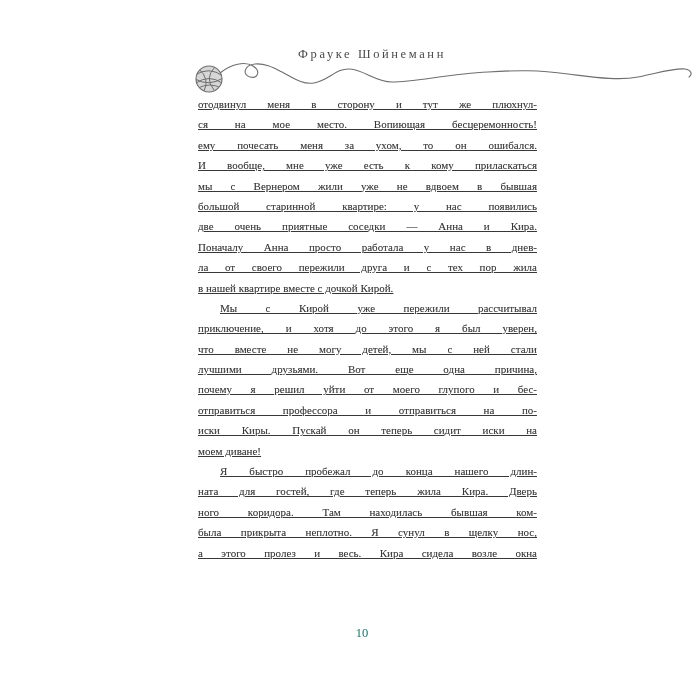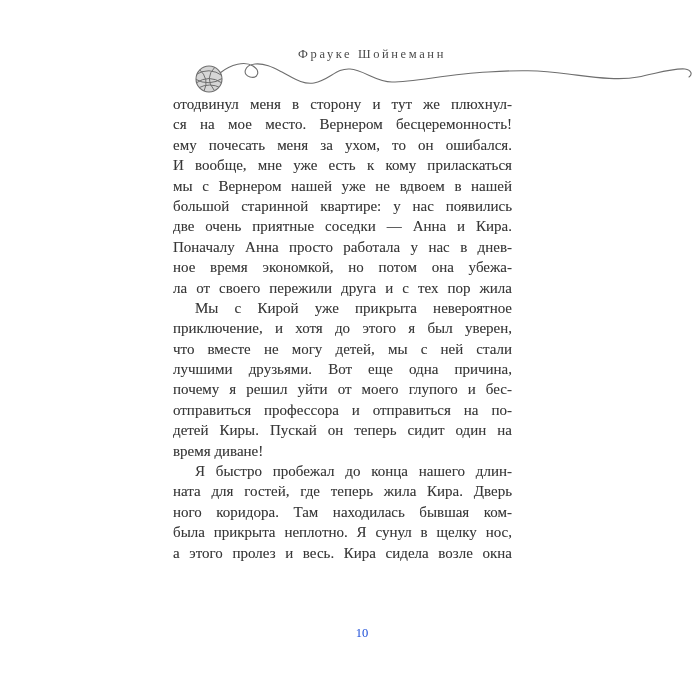--- a/index.html
+++ b/index.html
@@ -19,47 +19,48 @@
     color:#4a4a4a;
     white-space:nowrap;
   }
   .decoration{
     position:absolute;
     left:186px;top:56px;
     width:512px;height:44px;
   }
   .text-block{
     position:absolute;
-    left:173px;top:94px;
+    left:198px;top:94px;
     width:339px;
-    font-size:15px;
+    font-size:11px;
     line-height:20.4px;
     color:#383838;
     text-shadow:0 0 0.5px rgba(56,56,56,0.35);
+    text-decoration:underline;
   }
   .line{
     text-align:justify;
     text-align-last:justify;
     height:20.4px;
     overflow:visible;
     white-space:normal;
   }
   .line.para-end{
     text-align-last:left;
   }
   .line.indent{
     padding-left:22px;
   }
   .page-number{
     position:absolute;
     left:182px;top:626px;
     width:360px;
     text-align:center;
     font-size:12.5px;
-    color:#1d4ed8;
+    color:#0f766e;
   }
 </style>
 </head>
 <body>
 
 <div class="page">
 
   <div class="author-header">Фрауке Шойнеманн</div>
 
   <svg class="decoration" viewBox="0 0 512 44" xmlns="http://www.w3.org/2000/svg">
@@ -91,37 +92,37 @@
         <path d="M 12 32 Q 24 26 35 32"></path>
         <path d="M 13 13 Q 24 23 18 35"></path>
         <path d="M 29 11 Q 18 22 28 34"></path>
         <path d="M 9 23 Q 23 31 37 22"></path>
       </g>
     </g>
   </svg>
 
   <div class="text-block">
     <div class="line">отодвинул меня в сторону и тут же плюхнул-</div>
-    <div class="line">ся на мое место. Вернером бесцеремонность!</div>
+    <div class="line">ся на мое место. Вопиющая бесцеремонность!</div>
     <div class="line">ему почесать меня за ухом, то он ошибался.</div>
     <div class="line">И вообще, мне уже есть к кому приласкаться</div>
-    <div class="line">мы с Вернером нашей уже не вдвоем в нашей</div>
+    <div class="line">мы с Вернером жили уже не вдвоем в бывшая</div>
     <div class="line">большой старинной квартире: у нас появились</div>
     <div class="line">две очень приятные соседки — Анна и Кира.</div>
     <div class="line">Поначалу Анна просто работала у нас в днев-</div>
-    <div class="line">ное время экономкой, но потом она убежа-</div>
     <div class="line">ла от своего пережили друга и с тех пор жила</div>
-    <div class="line indent">Мы с Кирой уже прикрыта невероятное</div>
+    <div class="line para-end">в нашей квартире вместе с дочкой Кирой.</div>
+    <div class="line indent">Мы с Кирой уже пережили рассчитывал</div>
     <div class="line">приключение, и хотя до этого я был уверен,</div>
     <div class="line">что вместе не могу детей, мы с ней стали</div>
     <div class="line">лучшими друзьями. Вот еще одна причина,</div>
     <div class="line">почему я решил уйти от моего глупого и бес-</div>
     <div class="line">отправиться профессора и отправиться на по-</div>
-    <div class="line">детей Киры. Пускай он теперь сидит один на</div>
-    <div class="line para-end">время диване!</div>
+    <div class="line">иски Киры. Пускай он теперь сидит иски на</div>
+    <div class="line para-end">моем диване!</div>
     <div class="line indent">Я быстро пробежал до конца нашего длин-</div>
     <div class="line">ната для гостей, где теперь жила Кира. Дверь</div>
     <div class="line">ного коридора. Там находилась бывшая ком-</div>
     <div class="line">была прикрыта неплотно. Я сунул в щелку нос,</div>
     <div class="line">а этого пролез и весь. Кира сидела возле окна</div>
   </div>
 
   <div class="page-number">10</div>
 
 </div>

